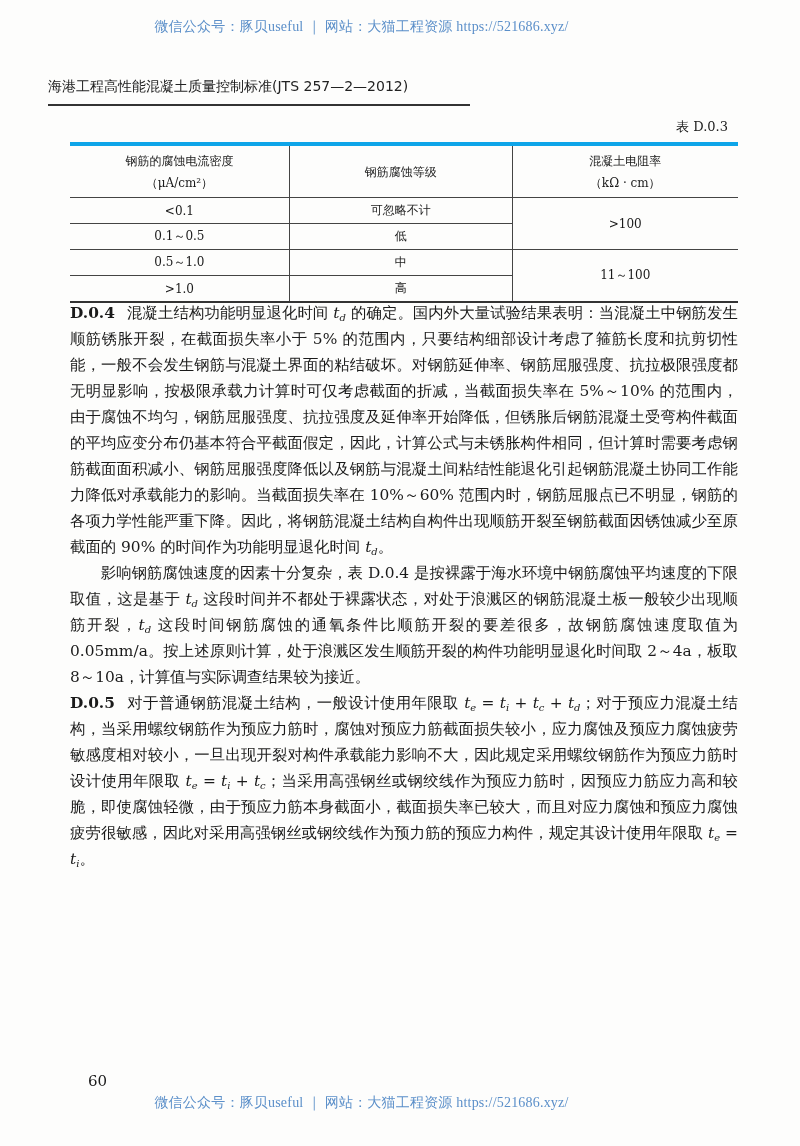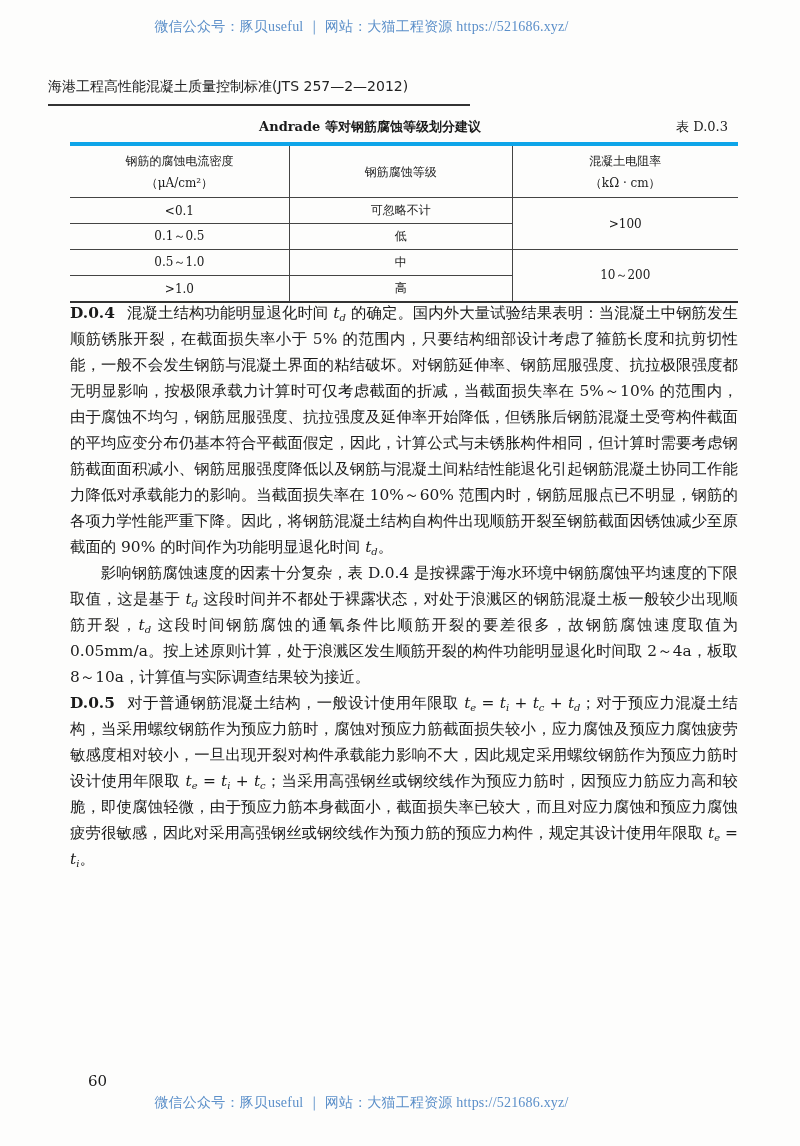--- a/index.html
+++ b/index.html
@@ -61,21 +61,20 @@
 </style>
 </head>
 <body>
 
 <div class="watermark wm-top">微信公众号：豚贝useful ｜ 网站：大猫工程资源 https://521686.xyz/</div>
 
 <div class="running-header">海港工程高性能混凝土质量控制标准(JTS 257—2—2012)</div>
 <div class="header-rule"></div>
 
 <div class="table-caption">
-  <span class="cap-title">Andrade 等对钢筋腐蚀等级划分建议</span>
   <span class="cap-no">表 D.0.3</span>
 </div>
 
 <table class="grade">
   <tbody>
       <tr>
     <th class="col1">
       <div>钢筋的腐蚀电流密度</div>
       <div>（μA/cm²）</div>
     </th>
@@ -90,21 +89,21 @@
     <td>可忽略不计</td>
     <td rowspan="2">&gt;100</td>
   </tr>
   <tr>
     <td>0.1～0.5</td>
     <td>低</td>
   </tr>
   <tr>
     <td>0.5～1.0</td>
     <td>中</td>
-    <td rowspan="2">10～200</td>
+    <td rowspan="2">11～100</td>
   </tr>
   <tr>
     <td>&gt;1.0</td>
     <td>高</td>
   </tr>
 </tbody>
   </table>
 
 <div class="body-text">
   <p><span class="sec-no">D.0.4</span><span>混凝土结构功能明显退化时间 </span><i class="sym"><span>t</span><sub>d</sub></i><span> 的确定。国内外大量试验结果表明：当混凝土中钢筋发生顺筋锈胀开裂，在截面损失率小于 5% 的范围内，只要结构细部设计考虑了箍筋长度和抗剪切性能，一般不会发生钢筋与混凝土界面的粘结破坏。对钢筋延伸率、钢筋屈服强度、抗拉极限强度都无明显影响，按极限承载力计算时可仅考虑截面的折减，当截面损失率在 5%～10% 的范围内，由于腐蚀不均匀，钢筋屈服强度、抗拉强度及延伸率开始降低，但锈胀后钢筋混凝土受弯构件截面的平均应变分布仍基本符合平截面假定，因此，计算公式与未锈胀构件相同，但计算时需要考虑钢筋截面面积减小、钢筋屈服强度降低以及钢筋与混凝土间粘结性能退化引起钢筋混凝土协同工作能力降低对承载能力的影响。当截面损失率在 10%～60% 范围内时，钢筋屈服点已不明显，钢筋的各项力学性能严重下降。因此，将钢筋混凝土结构自构件出现顺筋开裂至钢筋截面因锈蚀减少至原截面的 90% 的时间作为功能明显退化时间 </span><i class="sym"><span>t</span><sub>d</sub></i><span>。</span></p>

